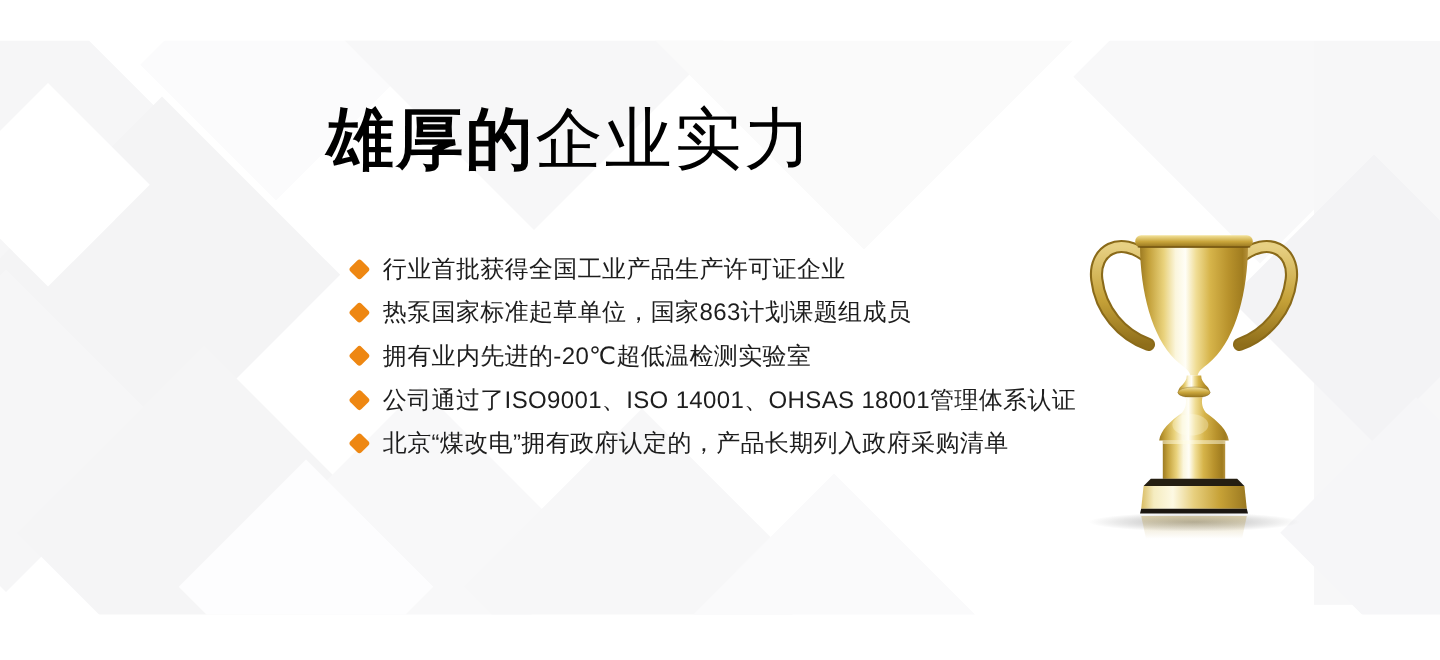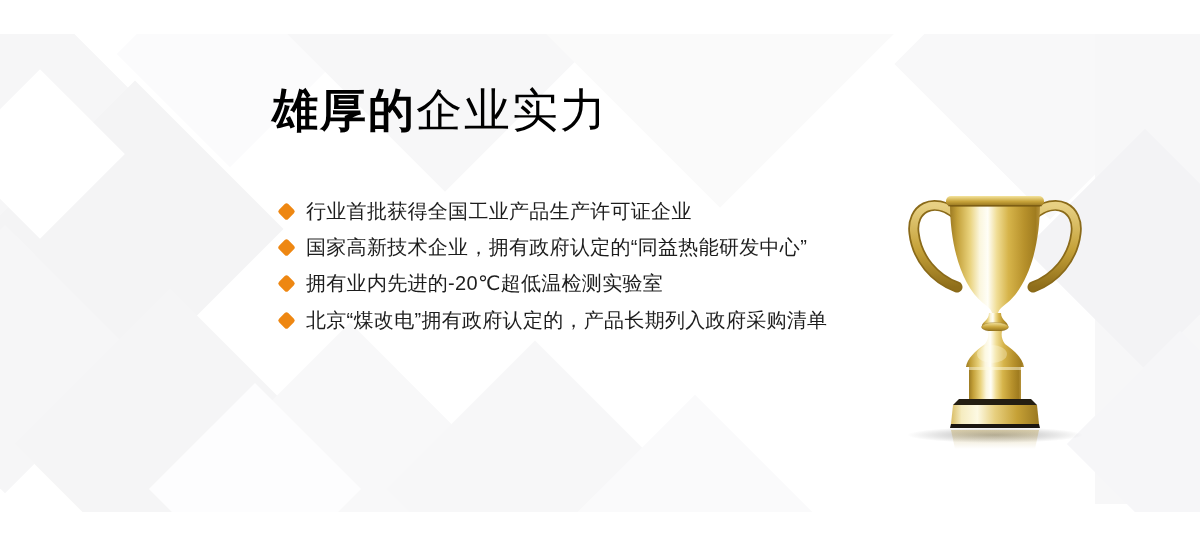--- a/index.html
+++ b/index.html
@@ -3,26 +3,26 @@
 <meta charset="utf-8">
 <style>
   html,body{margin:0;padding:0;background:#ffffff;}
   .stage{position:relative;width:1200px;height:550px;background:#ffffff;overflow:hidden;
          font-family:"Liberation Sans","DejaVu Sans",sans-serif;}
   
   .pattern-band{position:absolute;left:0;top:34px;width:1200px;height:478px;overflow:hidden;}
   .pd{position:absolute;}
   .rot{transform:rotate(45deg);}
   
-  .page-title{position:absolute;left:272px;top:84px;margin:0;font-size:46px;line-height:1.15;
+  .page-title{position:absolute;left:272px;top:84px;margin:0;font-size:56px;line-height:1.15;
               color:#000000;letter-spacing:2px;white-space:nowrap;}
   .t-bold{font-weight:900;}
   .t-reg{font-weight:400;}
   
-  .strengths{position:absolute;left:274px;top:189px;margin:4px;padding:0;list-style:none;text-align:center;}
+  .strengths{position:absolute;left:274px;top:189px;margin:17px;padding:0;list-style:none;text-align:center;}
   .strengths li{display:flex;align-items:center;height:36.3px;font-size:20px;
                 color:#1d1d1d;letter-spacing:0.3px;white-space:nowrap;}
   .diamond{width:13px;height:13px;background:#EE8712;border-radius:2.5px;
            transform:rotate(45deg);margin:0 13px 0 2px;flex:none;}
   
   .trophy-wrap{position:absolute;left:905px;top:193px;width:180px;height:260px;}
   .trophy-wrap svg{display:block;}
 </style>
 </head>
 <body>
@@ -50,25 +50,29 @@
 
   <h1 class="page-title"><span class="t-bold">雄厚的</span><span class="t-reg">企业实力</span></h1>
 
   <ul class="strengths">
     <li>
         <span class="diamond"></span>
         <span>行业首批获得全国工业产品生产许可证企业</span>
       </li>
     <li>
         <span class="diamond"></span>
-        <span>国家高新技术企业，拥有政府认定的“同益热能研发中心”</span>
+        <span>热泵国家标准起草单位，国家863计划课题组成员</span>
       </li>
     <li>
         <span class="diamond"></span>
         <span>拥有业内先进的-20℃超低温检测实验室</span>
+      </li>
+    <li>
+        <span class="diamond"></span>
+        <span>公司通过了ISO9001、ISO 14001、OHSAS 18001管理体系认证</span>
       </li>
     <li>
         <span class="diamond"></span>
         <span>北京“煤改电”拥有政府认定的，产品长期列入政府采购清单</span>
       </li>
   </ul>
 
   <div class="trophy-wrap">
     <svg width="180" height="260" viewBox="0 0 180 260" xmlns="http://www.w3.org/2000/svg">
       <defs>

